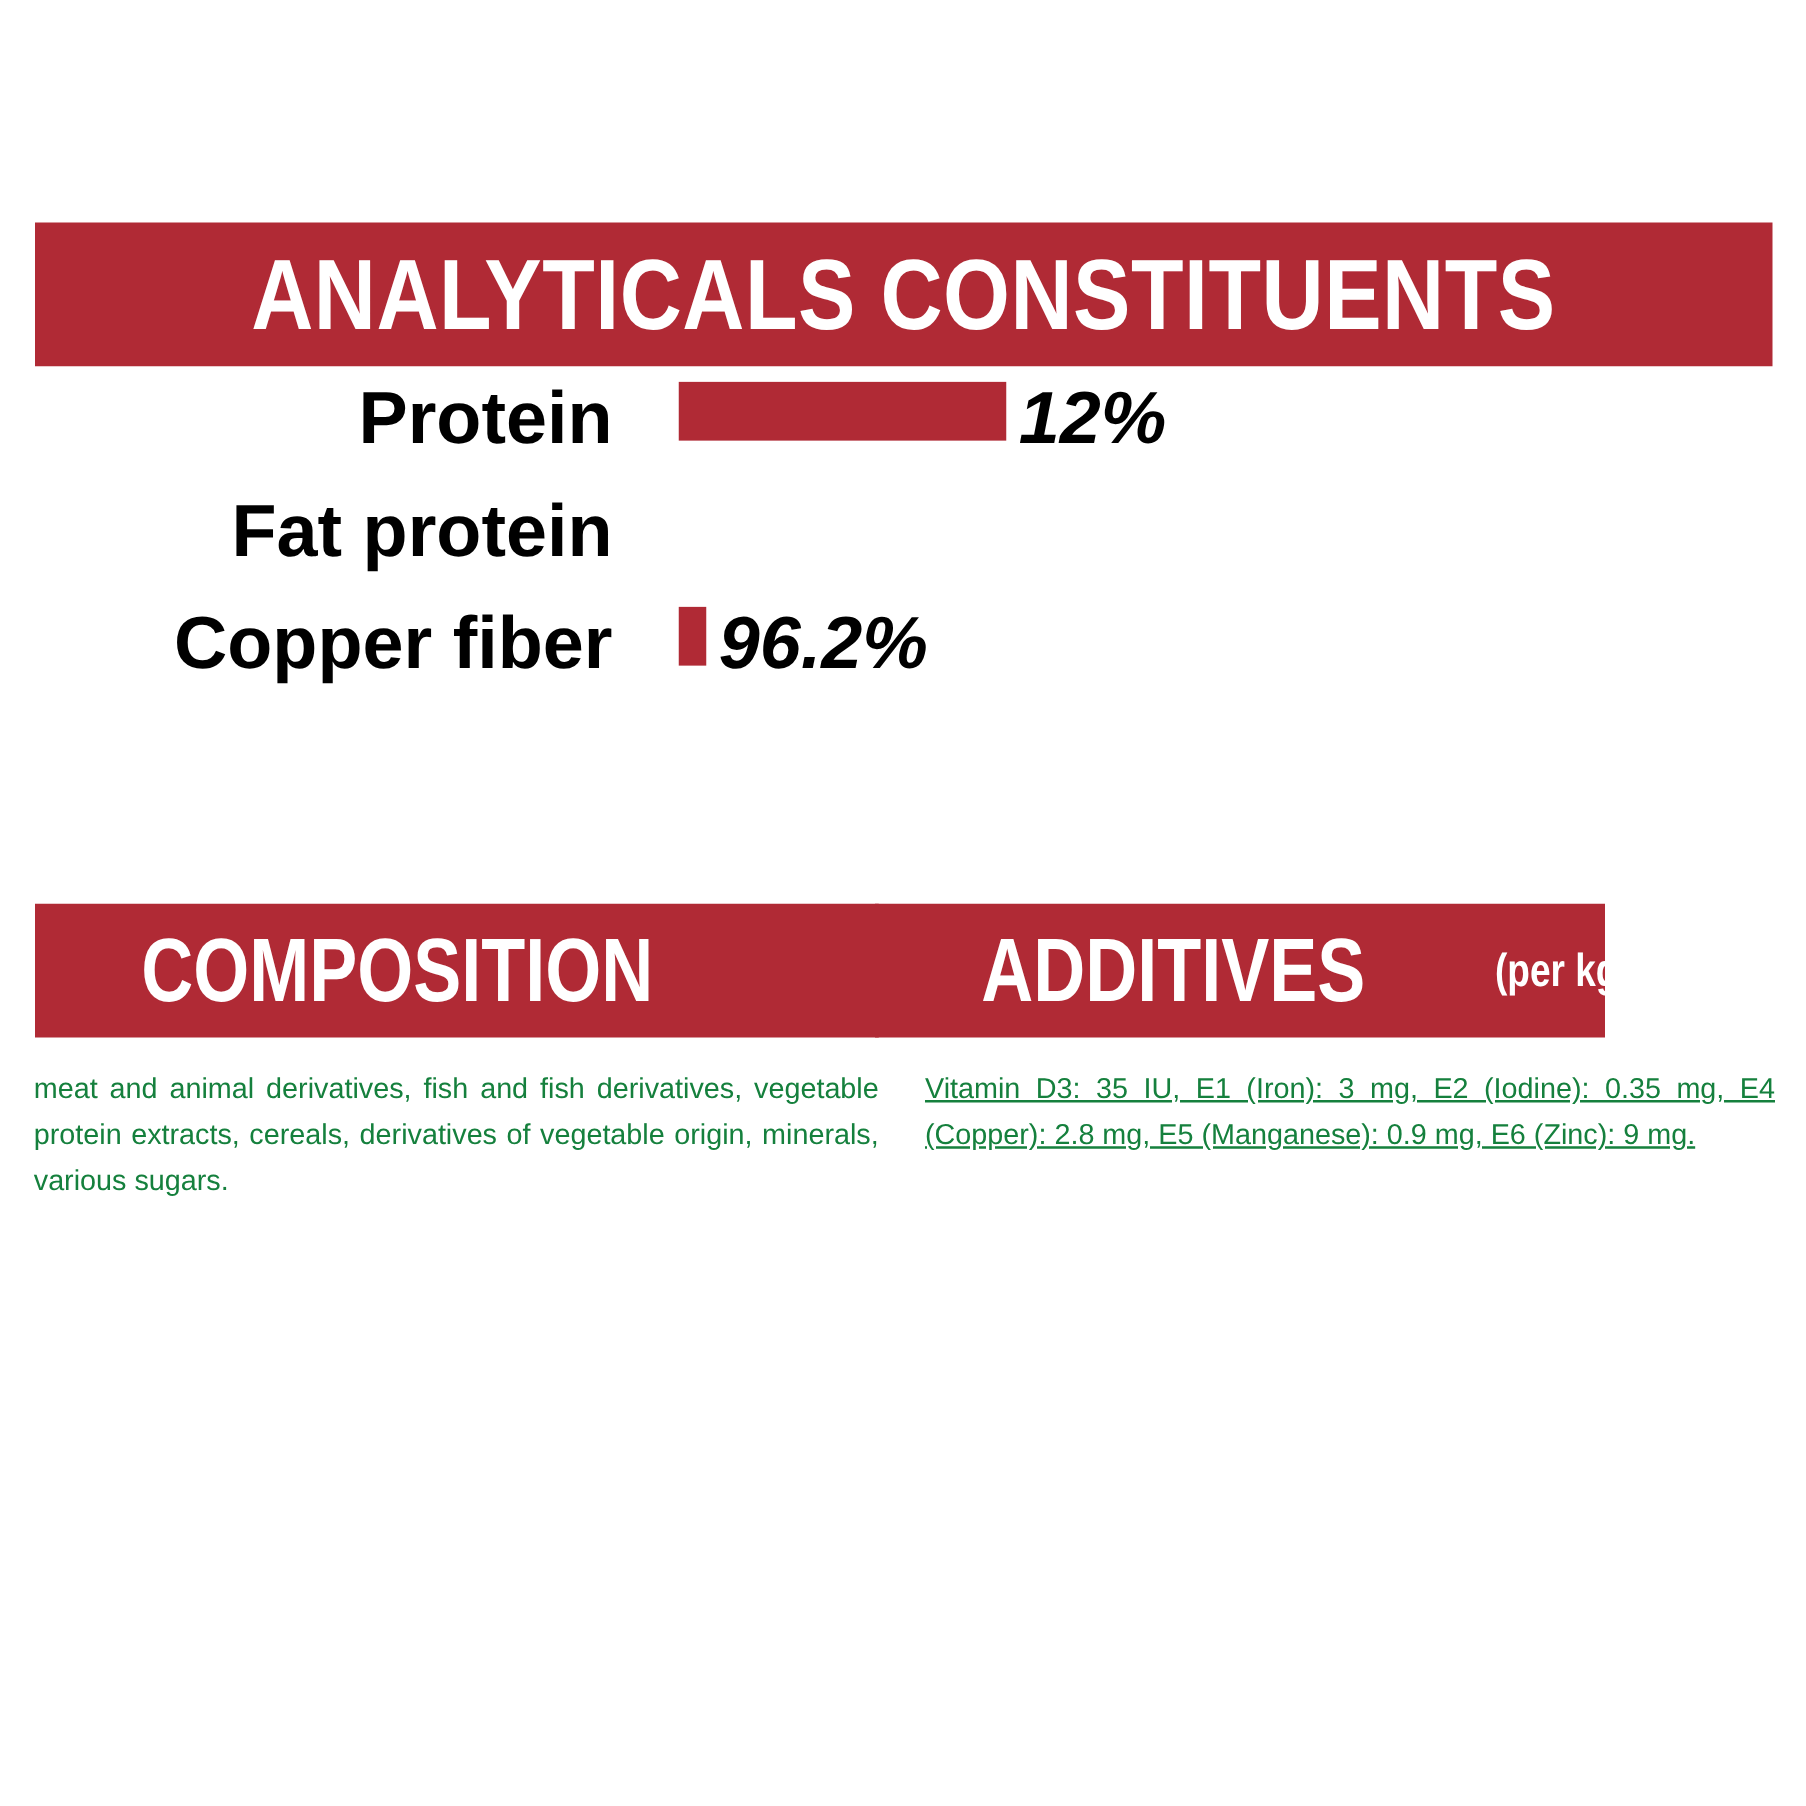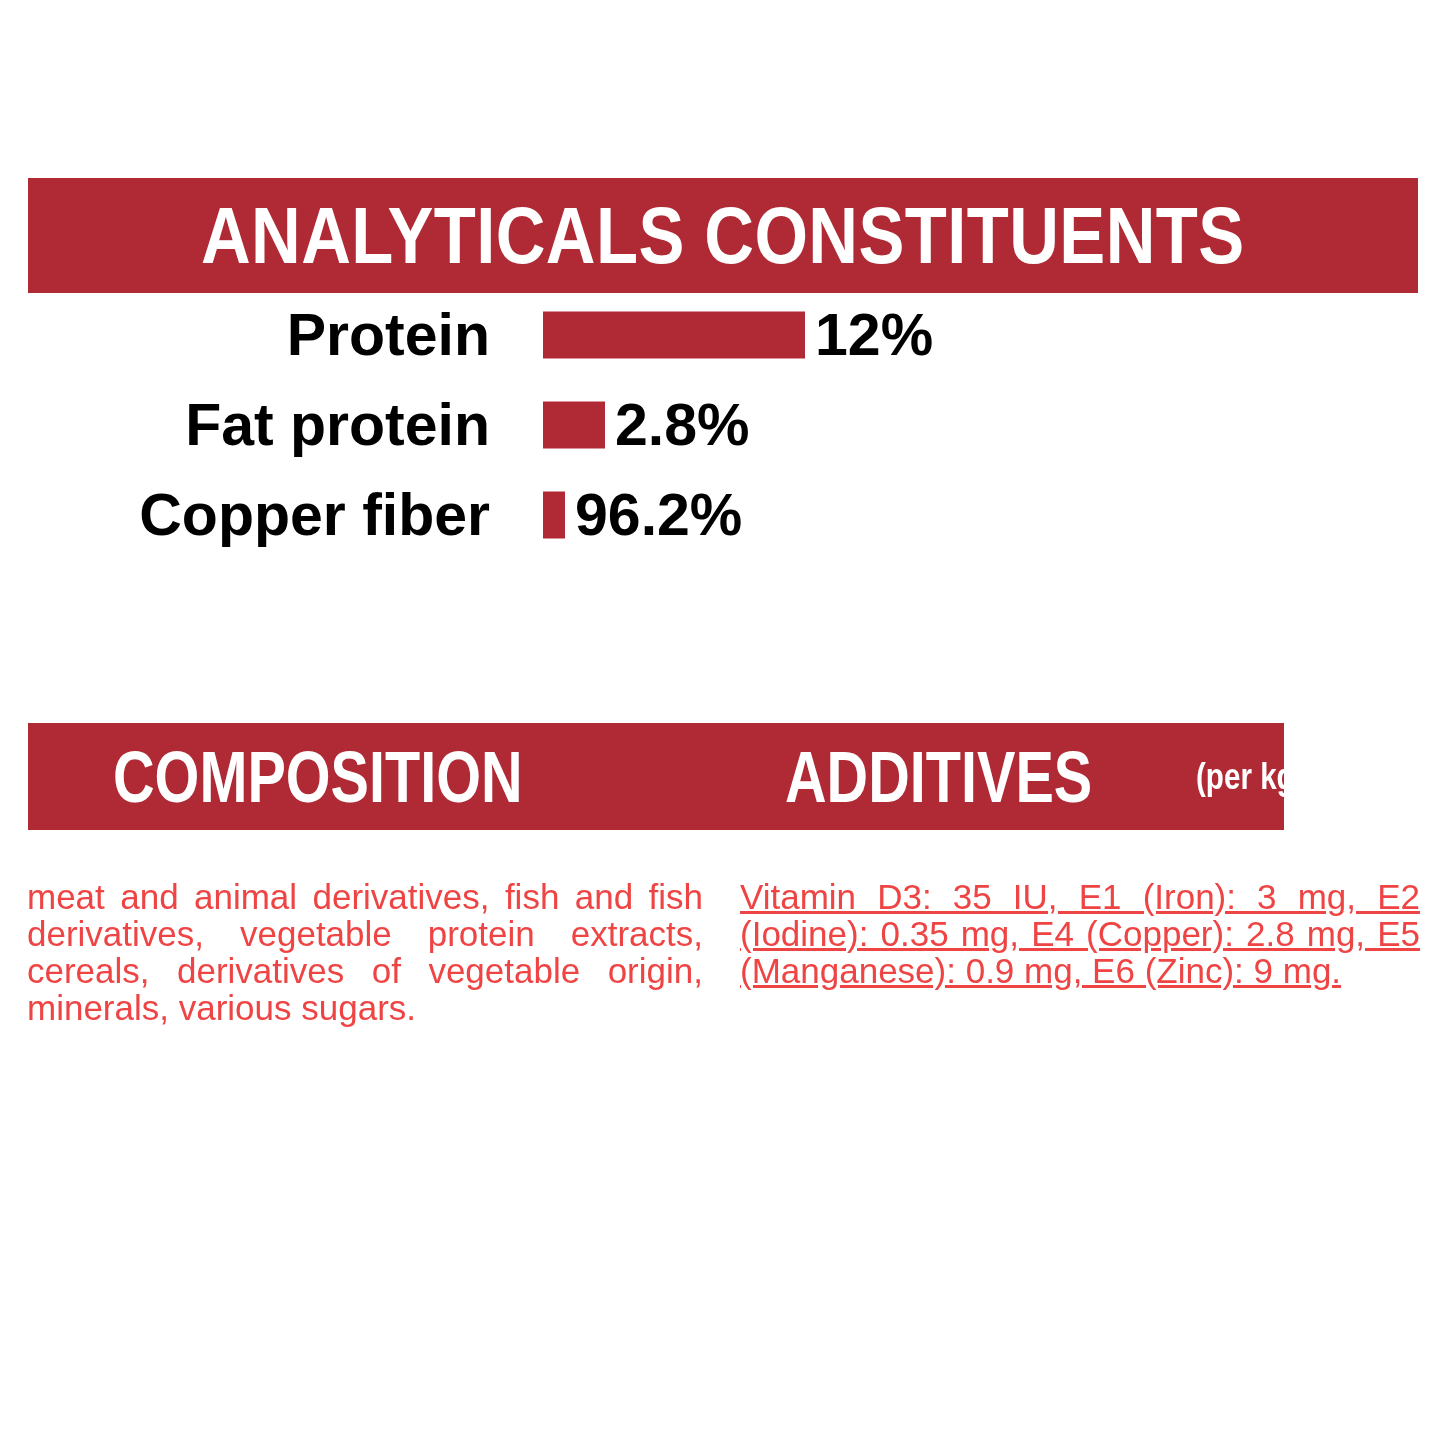--- a/index.html
+++ b/index.html
@@ -72,21 +72,21 @@
     font-size: 59px;
     line-height: 59px;
     font-family: "Liberation Sans Narrow", "Liberation Sans", sans-serif;
   }
   .constituent-bar-wrap {
     position: absolute;
     left: 543px;
     top: 50%;
     transform: translateY(-50%);
     display: flex;
-    align-items: center;
+    font-style: italic;
   }
   .constituent-bar {
     background: #b02a35;
     height: 47px;
   }
   .constituent-value {
     color: #000000;
     font-weight: bold;
     font-size: 59px;
     line-height: 59px;
@@ -127,23 +127,23 @@
     transform-origin: left center;
     white-space: nowrap;
     margin-left: -8px;
   }
 
   #composition-header { left: 28px; width: 675px; }
   #additives-header   { left: 700px; width: 584px; gap: 35px; }
 
   .col-body {
     position: absolute;
-    top: 878px;
-    color: #ef4444;
-    font-size: 35px;
+    top: 852px;
+    color: #15803d;
+    font-size: 23px;
     line-height: 37px;
     text-align: justify;
     font-family: "Liberation Sans Narrow", "Liberation Sans", sans-serif;
   }
   #composition-body { left: 27px; width: 676px; }
   #additives-body   { left: 740px; width: 680px; text-decoration: underline; }
 
   
   #footer-band { position: absolute; left: 0; top: 1340px; width: 1445px; height: 105px; }
 </style>
@@ -159,24 +159,20 @@
   <div class="constituent-row">
     <span class="constituent-label">Protein</span>
     <span class="constituent-bar-wrap">
       <span class="constituent-bar" id="bar-0" style="width: 262px;"></span>
       <span class="constituent-value">12%</span>
     </span>
   </div>
 
   <div class="constituent-row">
     <span class="constituent-label">Fat protein</span>
-    <span class="constituent-bar-wrap">
-      <span class="constituent-bar" id="bar-1" style="width: 62px;"></span>
-      <span class="constituent-value">2.8%</span>
-    </span>
   </div>
 
   <div class="constituent-row">
     <span class="constituent-label">Copper fiber</span>
     <span class="constituent-bar-wrap">
       <span class="constituent-bar" id="bar-2" style="width: 22px;"></span>
       <span class="constituent-value">96.2%</span>
     </span>
   </div>
 

